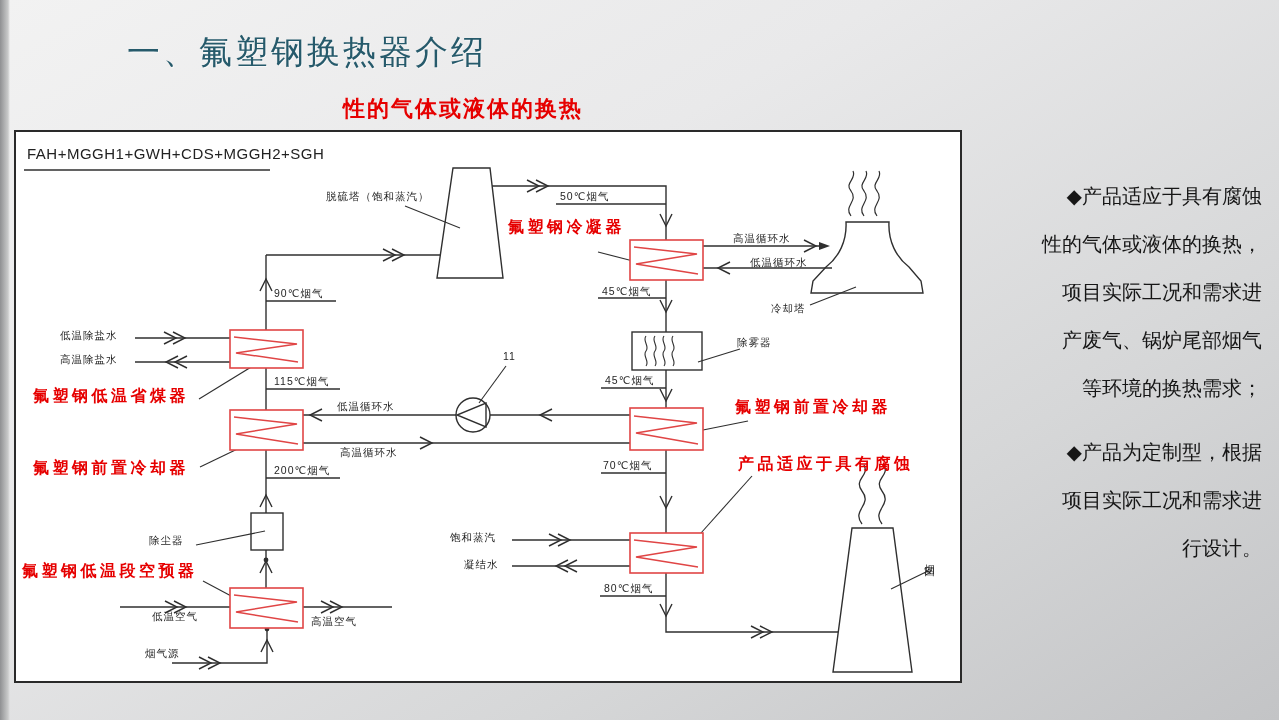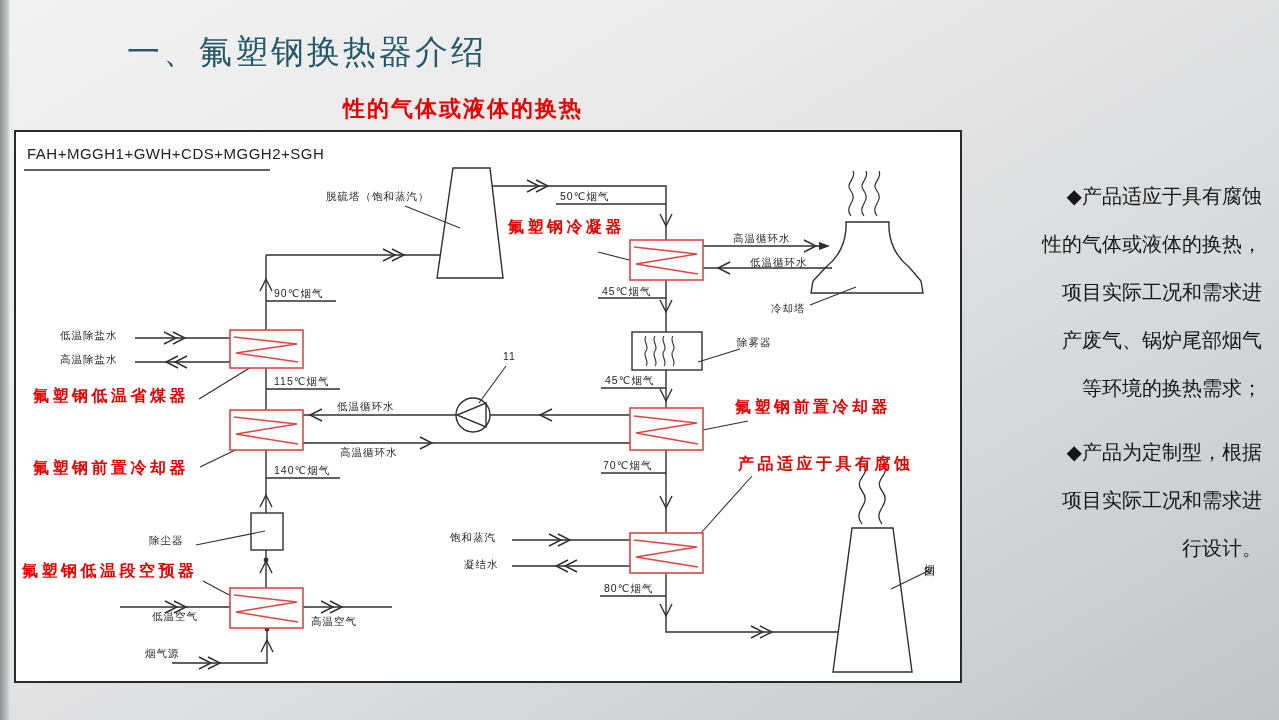--- a/index.html
+++ b/index.html
@@ -216,21 +216,21 @@
 <div class="lbl" style="left:450px;top:531px">饱和蒸汽</div>
 <div class="lbl" style="left:464px;top:558px">凝结水</div>
 <div class="lbl" style="left:604px;top:582px">80℃烟气</div>
 <div class="lbl lbl-vert" style="left:923px;top:556px">烟囱</div>
 <div class="lbl" style="left:274px;top:287px">90℃烟气</div>
 <div class="lbl" style="left:60px;top:329px">低温除盐水</div>
 <div class="lbl" style="left:60px;top:353px">高温除盐水</div>
 <div class="lbl-red" style="left:33px;top:386px">氟塑钢低温省煤器</div>
 <div class="lbl" style="left:274px;top:375px">115℃烟气</div>
 <div class="lbl-red" style="left:33px;top:458px">氟塑钢前置冷却器</div>
-<div class="lbl" style="left:274px;top:464px">140℃烟气</div>
+<div class="lbl" style="left:274px;top:464px">200℃烟气</div>
 <div class="lbl" style="left:337px;top:400px">低温循环水</div>
 <div class="lbl" style="left:340px;top:446px">高温循环水</div>
 <div class="lbl" style="left:503px;top:350px">11</div>
 <div class="lbl" style="left:149px;top:534px">除尘器</div>
 <div class="lbl-red" style="left:22px;top:561px">氟塑钢低温段空预器</div>
 <div class="lbl" style="left:152px;top:610px">低温空气</div>
 <div class="lbl" style="left:311px;top:615px">高温空气</div>
 <div class="lbl" style="left:145px;top:647px">烟气源</div>
 
 <div class="right-text" style="top:172px">

